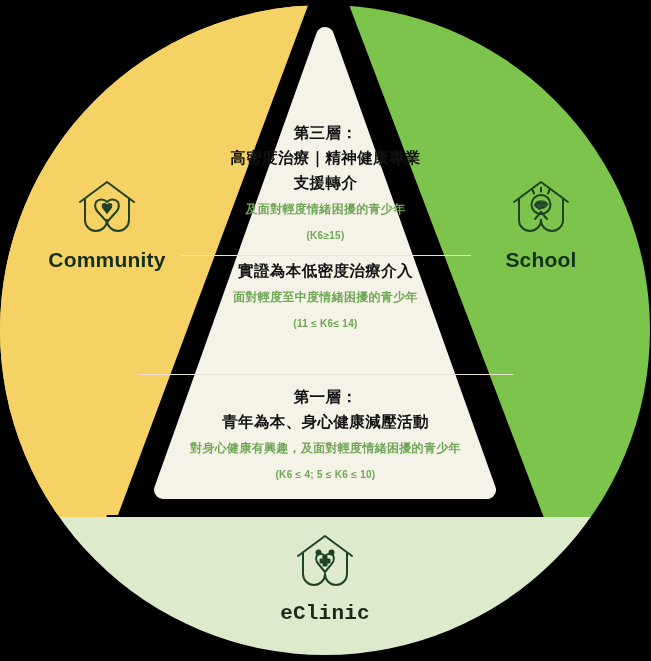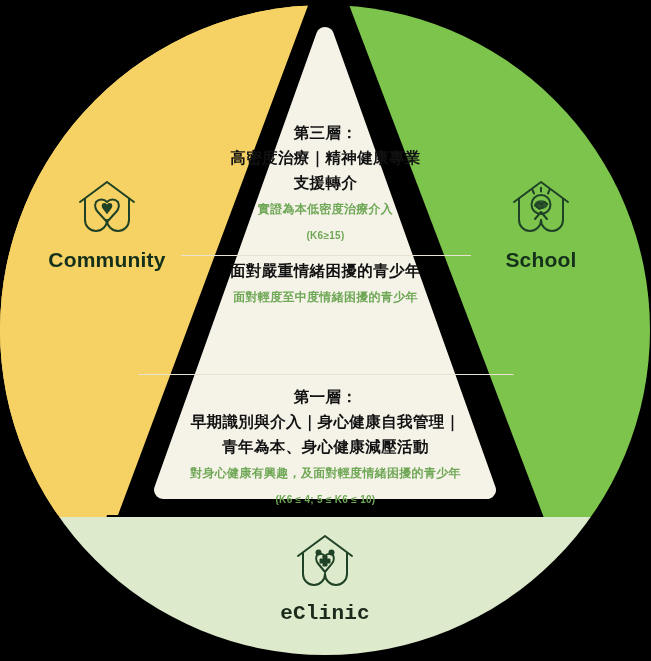--- a/index.html
+++ b/index.html
@@ -158,32 +158,32 @@
 
   <div class="tier-divider divider-a"></div>
   <div class="tier-divider divider-b"></div>
 
   <div class="tiers">
 
     <div class="tier tier-3">
       <p class="tier-heading">第三層：</p>
       <p class="tier-heading">高密度治療｜精神健康專業</p>
       <p class="tier-heading">支援轉介</p>
-      <p class="tier-sub">實證為本低密度治療介入</p>
+      <p class="tier-sub">及面對輕度情緒困擾的青少年</p>
       <p class="tier-score">(K6≥15)</p>
     </div>
 
     <div class="tier tier-2">
-      <p class="tier-heading">面對嚴重情緒困擾的青少年</p>
+      <p class="tier-heading">實證為本低密度治療介入</p>
       <p class="tier-sub">面對輕度至中度情緒困擾的青少年</p>
+      <p class="tier-score">(11 ≤ K6≤ 14)</p>
     </div>
 
     <div class="tier tier-1">
       <p class="tier-heading">第一層：</p>
-      <p class="tier-heading">早期識別與介入｜身心健康自我管理｜</p>
       <p class="tier-heading">青年為本、身心健康減壓活動</p>
       <p class="tier-sub">對身心健康有興趣，及面對輕度情緒困擾的青少年</p>
       <p class="tier-score">(K6 ≤ 4; 5 ≤ K6 ≤ 10)</p>
     </div>
 
   </div>
 
   <div class="node node-community">
     <span class="node-icon">
       <svg width="66" height="64" viewBox="0 0 66 64">

